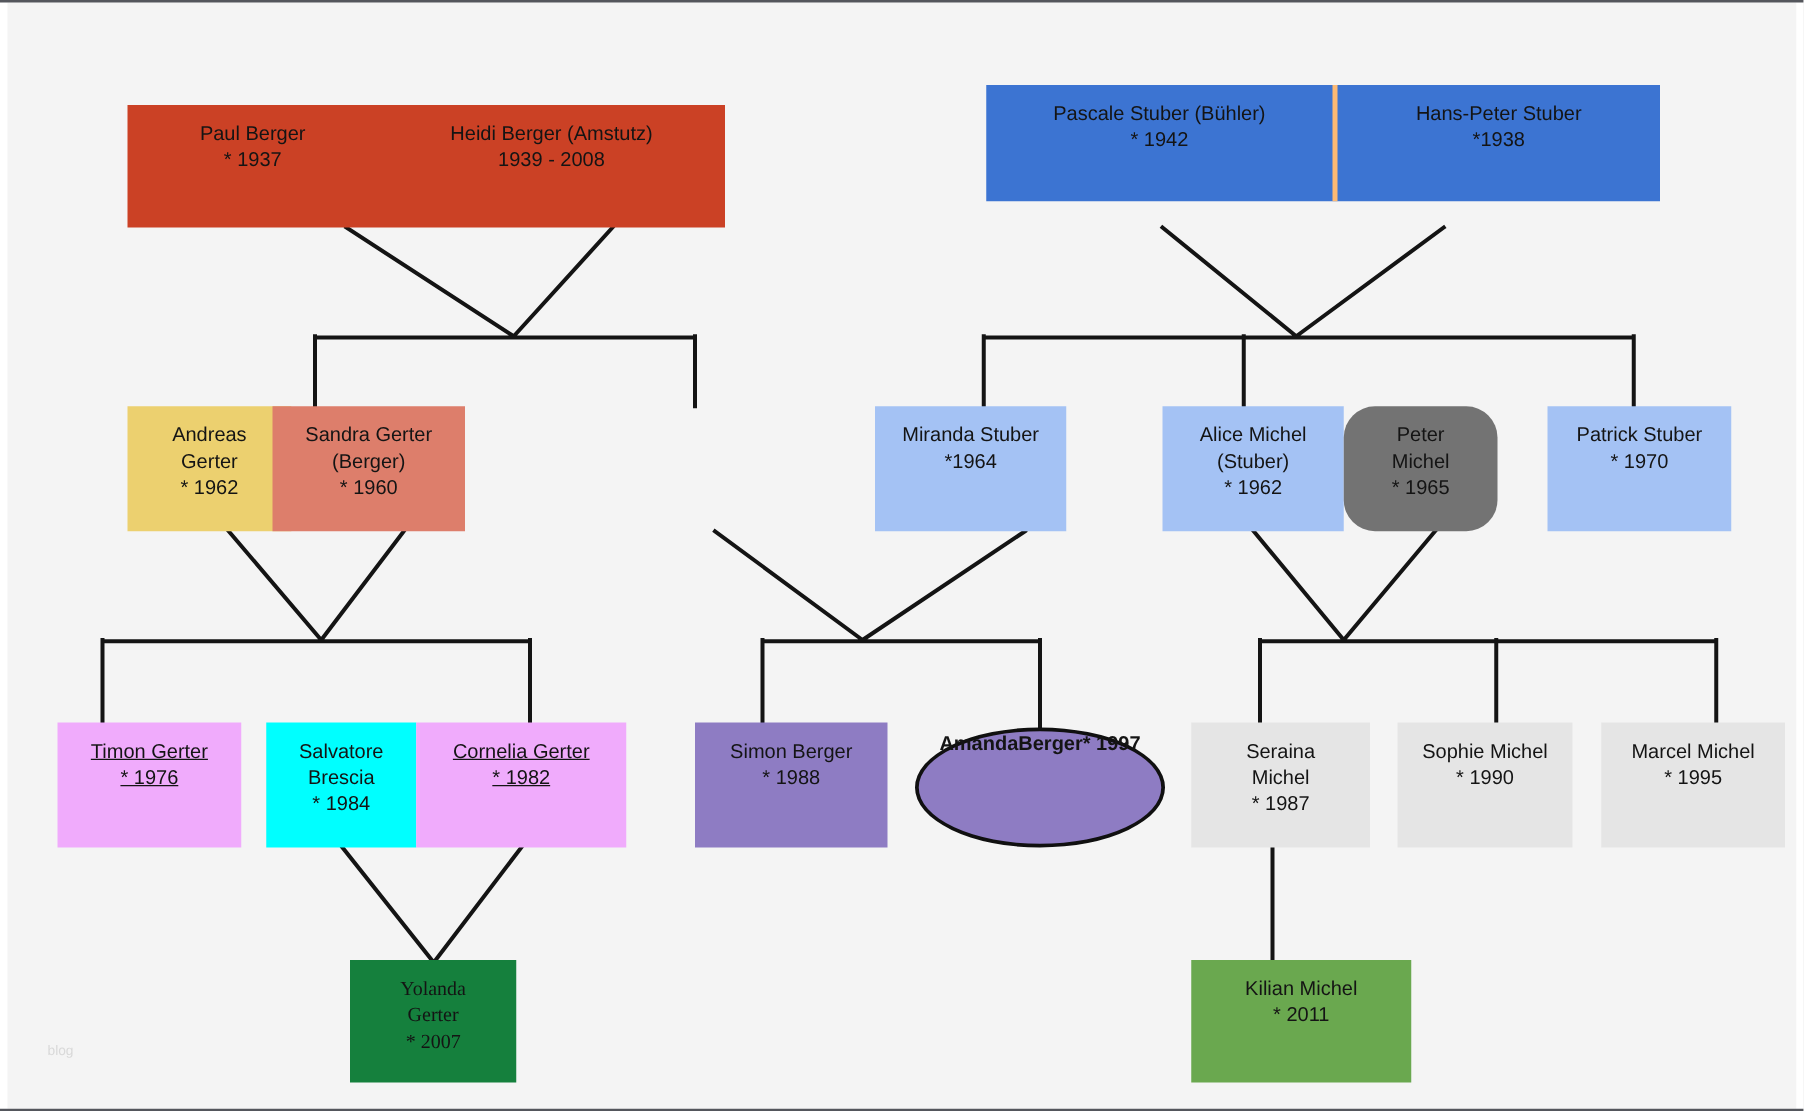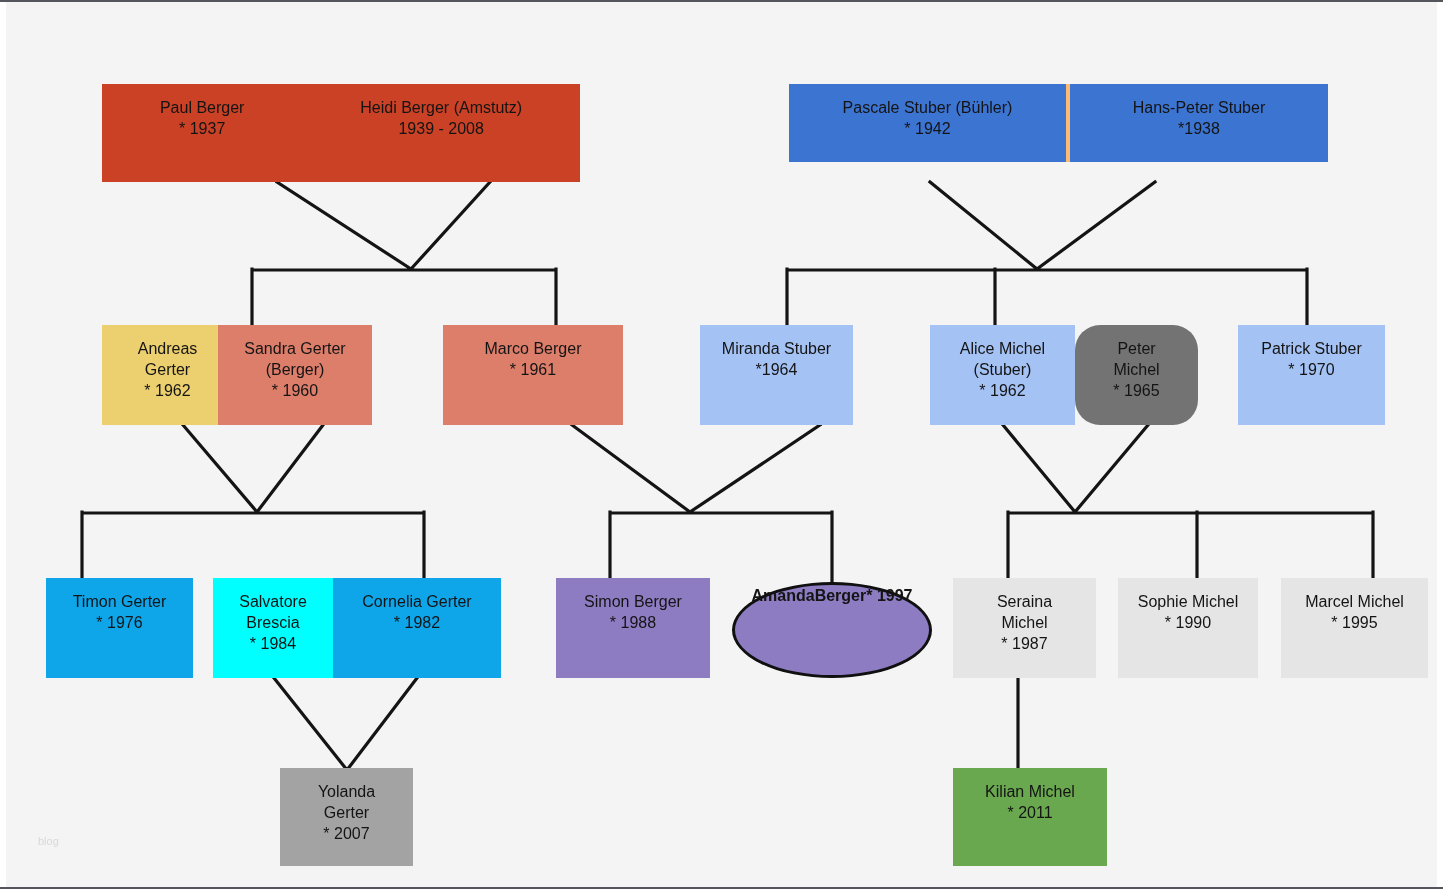--- a/index.html
+++ b/index.html
@@ -25,26 +25,26 @@
   .ln { white-space:nowrap; }
   .couple { display:flex; padding-top:0; }
   .half { flex:1 1 auto; padding-top:13px; box-sizing:border-box; }
   .c-red    { background:#cb4125; }
   .c-blue   { background:#3c74d2; }
   .c-blue .half + .half { border-left:4px solid #fdba74; }
   .c-yellow { background:#ecd06f; }
   .c-salmon { background:#dd7e6b; }
   .c-lblue  { background:#a4c2f4; }
   .c-gold   { background:#737373;border-radius:25px; }
-  .c-brown  { background:#0ea5e9; }
+  .c-brown  { background:#f0abfc;text-decoration:underline; }
   .c-cyan   { background:#00ffff; }
   .c-purple { background:#8e7cc3; }
   .c-lgreen { background:#e5e5e5; }
   .c-green  { background:#6aa84f; }
-  .c-magenta{ background:#a3a3a3; }
+  .c-magenta{ background:#15803d;font-family:Liberation Serif, serif; }
   .ellipse {
     border-radius:50%; border:3px solid #101010; font-weight:bold;
     display:flex; flex-direction:row; justify-content:center; padding-top:0;
   }
   .watermark {
     position:absolute; left:38px; top:835px; z-index:3;
     font-size:11px; color:#d9d9d9;
   }
 </style>
 </head>
@@ -75,44 +75,40 @@
     <div class="half">
       <div class="ln">Paul Berger</div>
       <div class="ln">* 1937</div>
     </div>
     <div class="half">
       <div class="ln">Heidi Berger (Amstutz)</div>
       <div class="ln">1939 - 2008</div>
     </div>
   </div>
 
-  <div class="node couple c-blue" style="left:789px;top:84px;width:539px;height:78px">
+  <div class="node couple c-blue" style="left:789px;top:68px;width:539px;height:93px">
     <div class="half" style="flex:0 0 277px">
       <div class="ln">Pascale Stuber (Bühler)</div>
       <div class="ln">* 1942</div>
     </div>
     <div class="half">
       <div class="ln">Hans-Peter Stuber</div>
       <div class="ln">*1938</div>
     </div>
   </div>
 
   <div class="node c-yellow" style="left:102px;top:325px;width:131px;height:100px">
     <div class="ln">Andreas</div>
     <div class="ln">Gerter</div>
     <div class="ln">* 1962</div>
   </div>
   <div class="node c-salmon" style="left:218px;top:325px;width:154px;height:100px">
     <div class="ln">Sandra Gerter</div>
     <div class="ln">(Berger)</div>
     <div class="ln">* 1960</div>
-  </div>
-  <div class="node c-salmon" style="left:443px;top:325px;width:180px;height:100px">
-    <div class="ln">Marco Berger</div>
-    <div class="ln">* 1961</div>
   </div>
   <div class="node c-lblue" style="left:700px;top:325px;width:153px;height:100px">
     <div class="ln">Miranda Stuber</div>
     <div class="ln">*1964</div>
   </div>
   <div class="node c-lblue" style="left:930px;top:325px;width:145px;height:100px">
     <div class="ln">Alice Michel</div>
     <div class="ln">(Stuber)</div>
     <div class="ln">* 1962</div>
   </div>
@@ -160,19 +156,19 @@
   <div class="node c-lgreen" style="left:1281px;top:578px;width:147px;height:100px">
     <div class="ln">Marcel Michel</div>
     <div class="ln">* 1995</div>
   </div>
 
   <div class="node c-magenta" style="left:280px;top:768px;width:133px;height:98px">
     <div class="ln">Yolanda</div>
     <div class="ln">Gerter</div>
     <div class="ln">* 2007</div>
   </div>
-  <div class="node c-green" style="left:953px;top:768px;width:154px;height:98px">
+  <div class="node c-green" style="left:953px;top:768px;width:176px;height:98px">
     <div class="ln">Kilian Michel</div>
     <div class="ln">* 2011</div>
   </div>
 
   <div class="watermark">blog</div>
 </div>
 
 </body></html>

